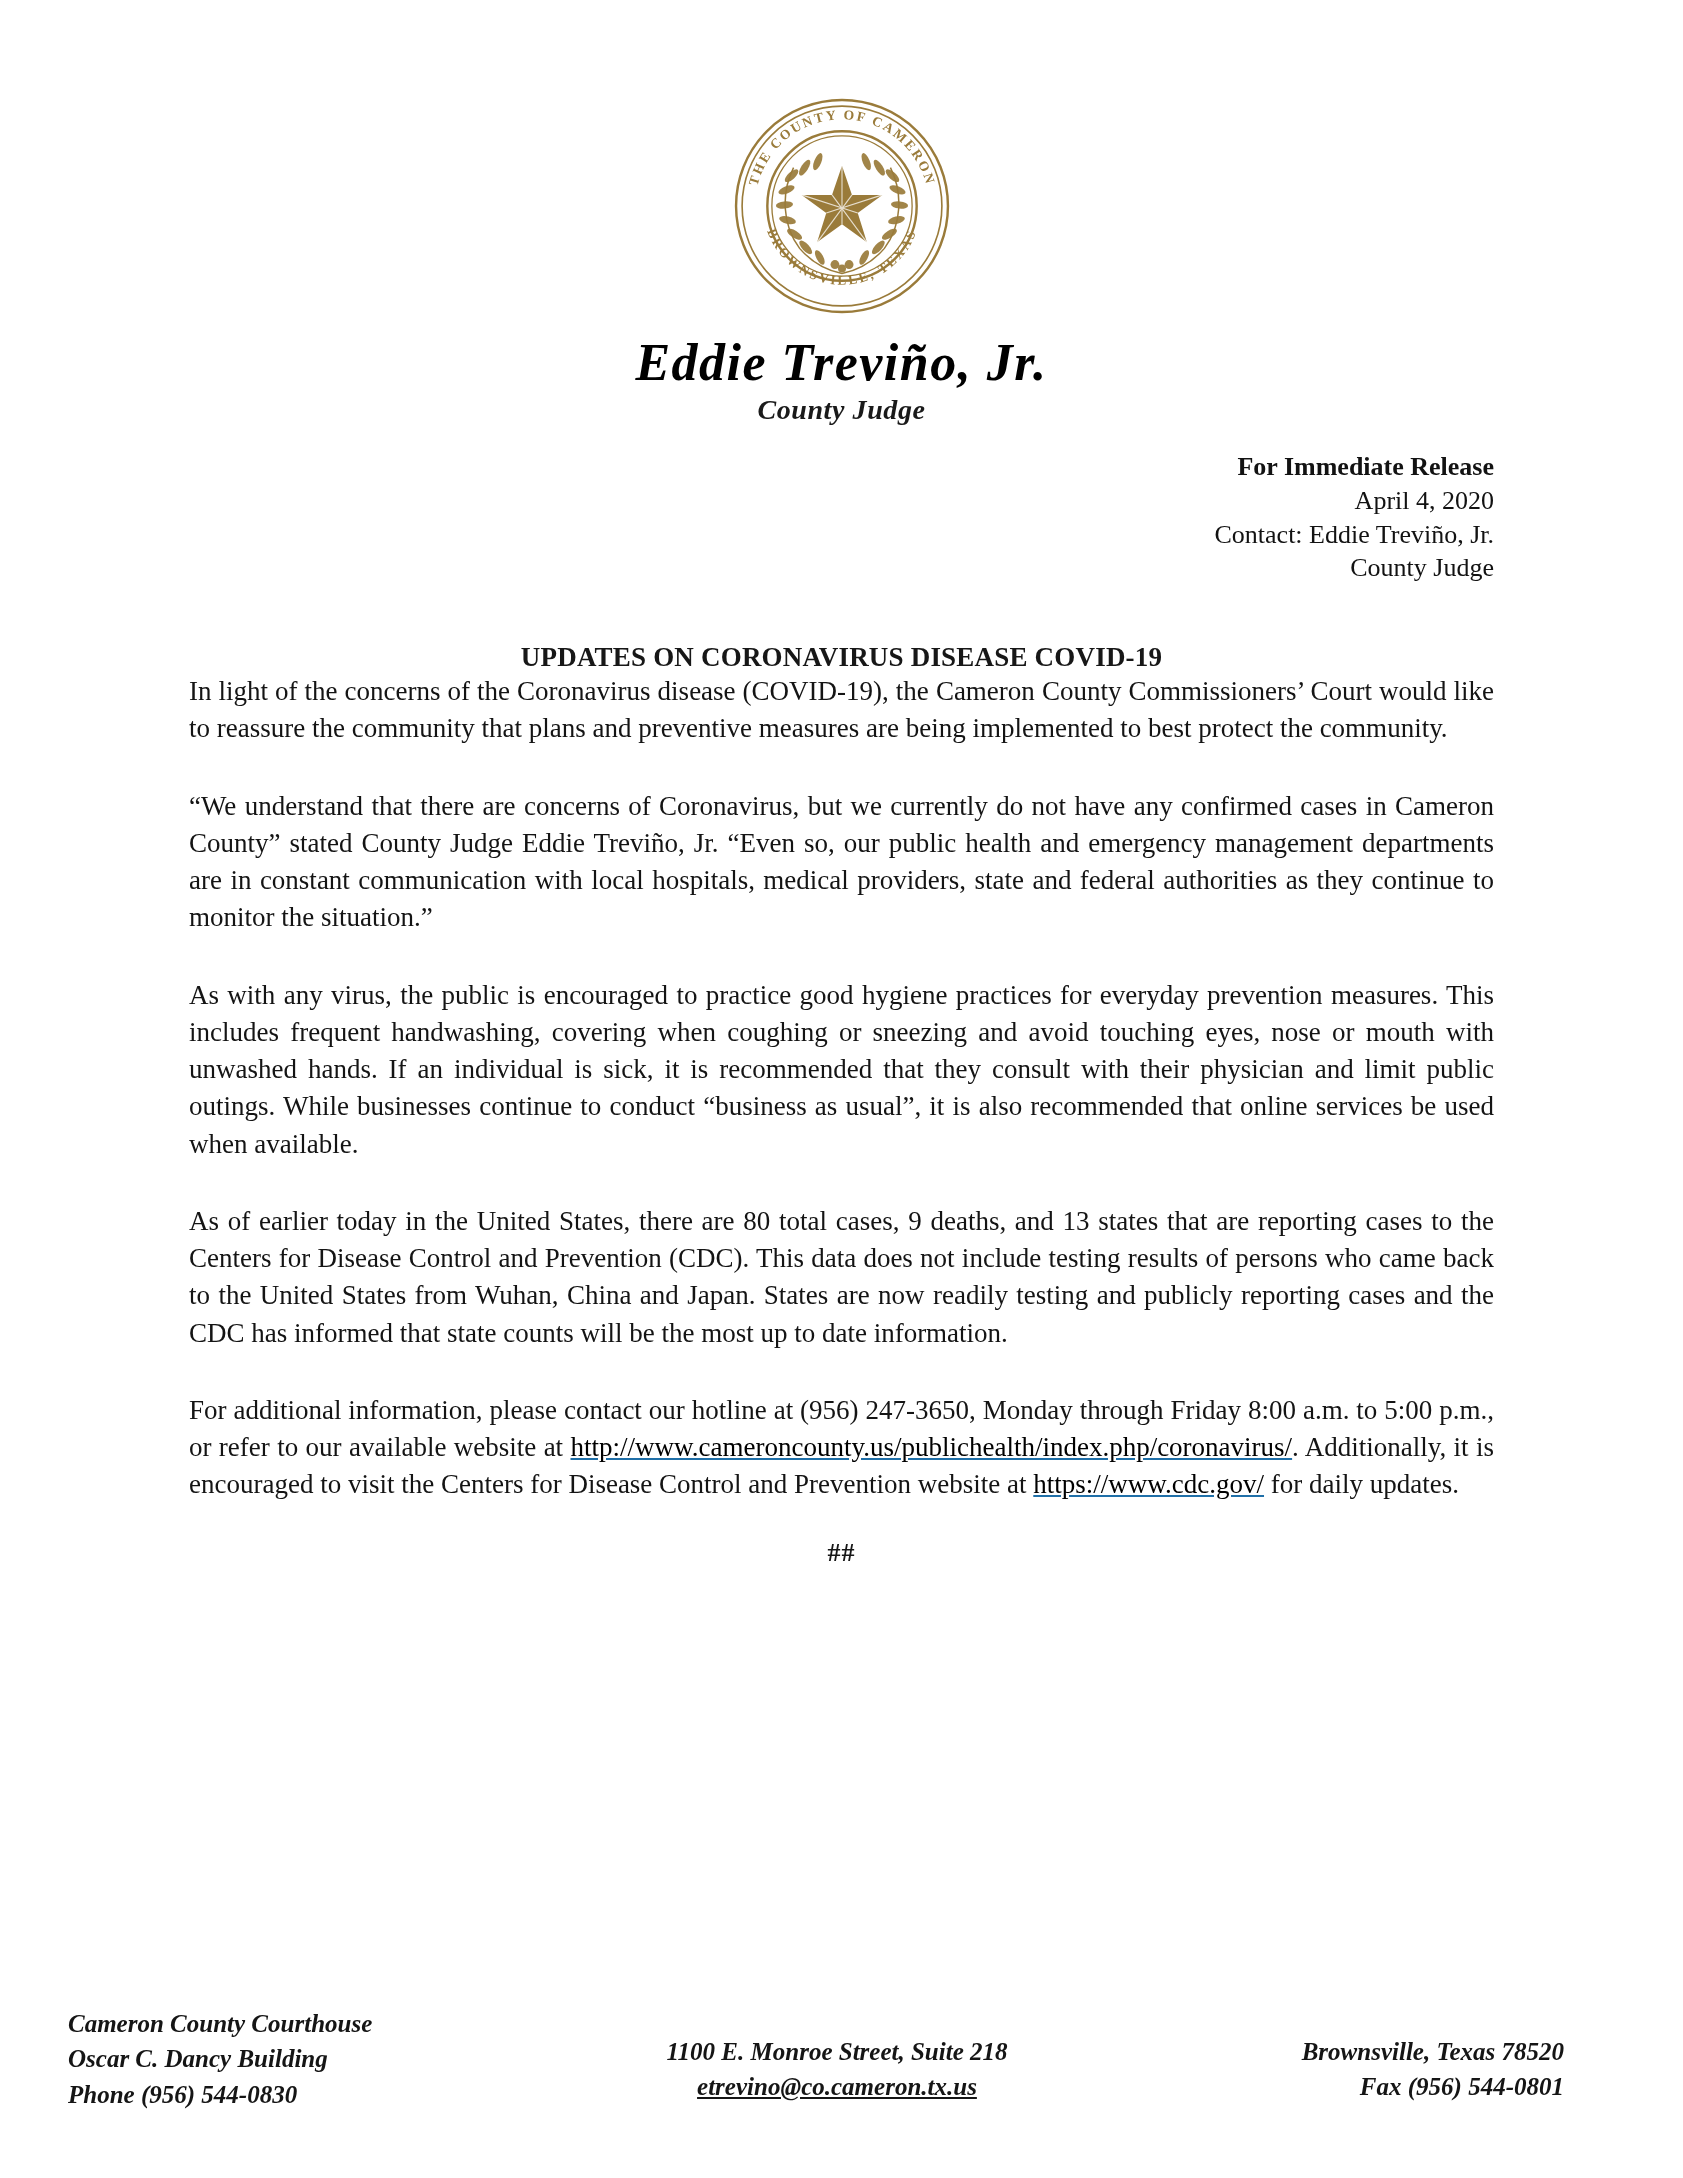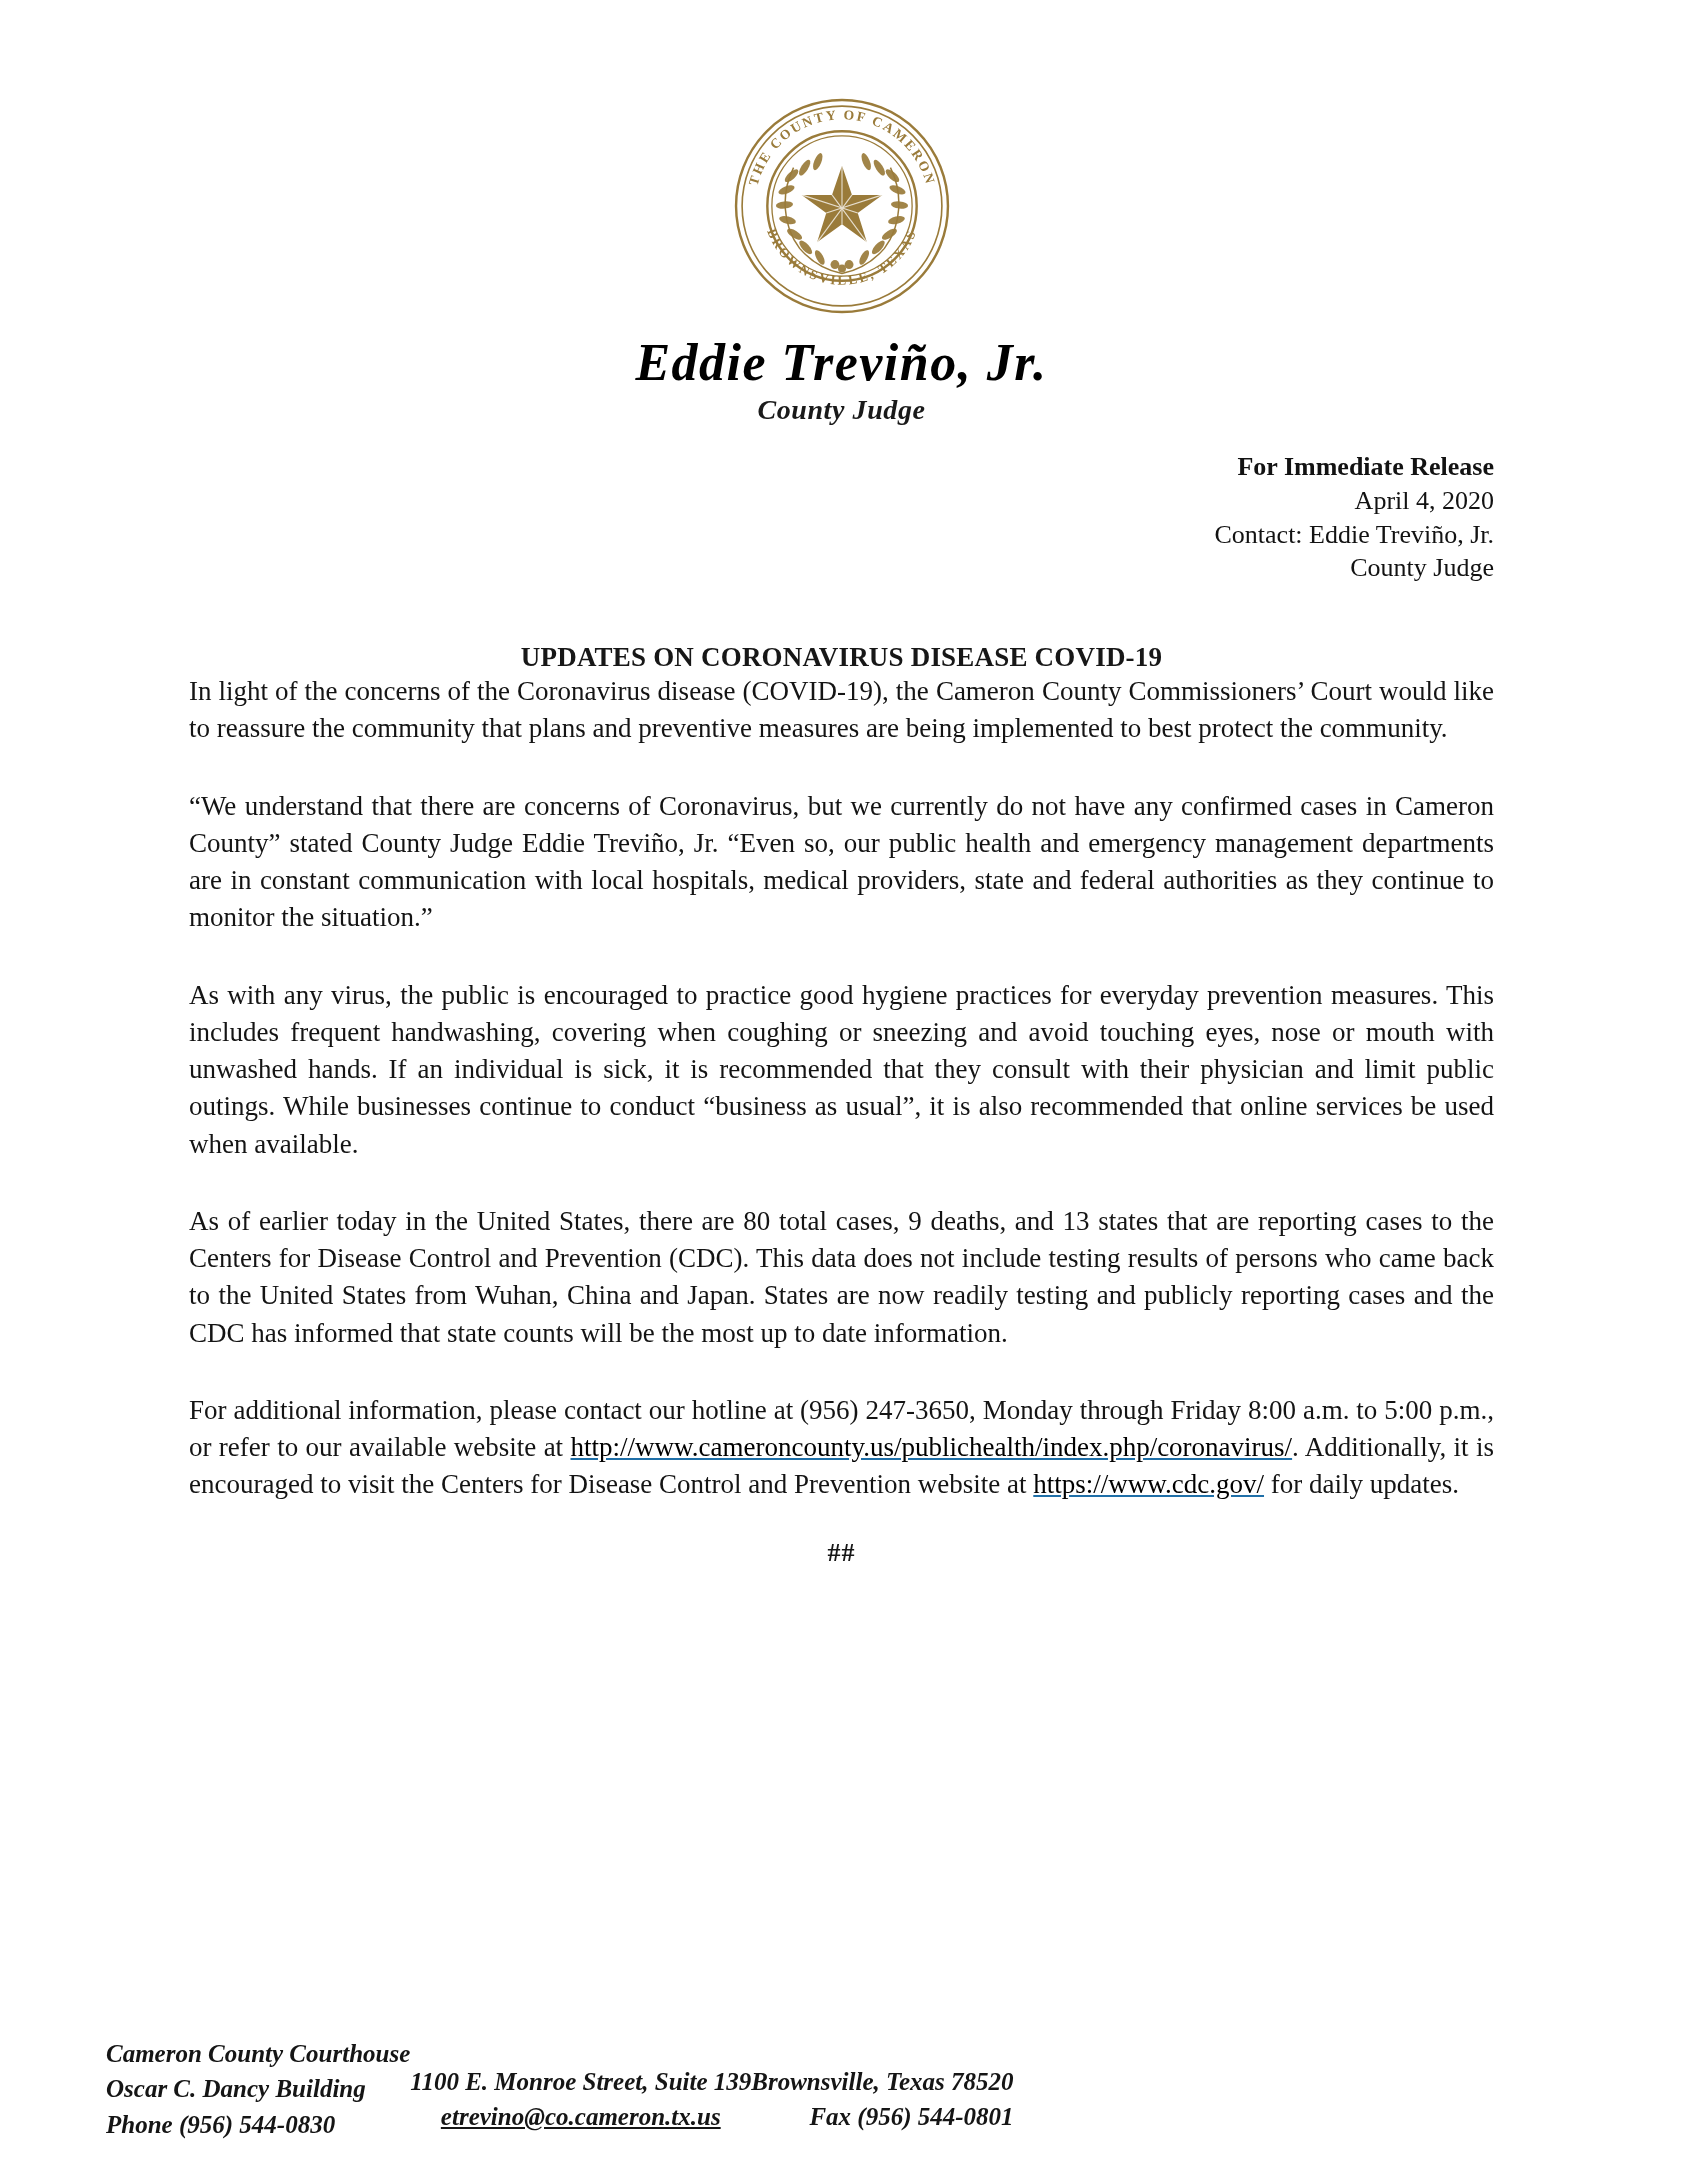--- a/index.html
+++ b/index.html
@@ -112,24 +112,25 @@
     letter-spacing: 1px;
     margin-top: 34px;
     color: #161616;
   }
 
   
   .footer {
     position: absolute;
     left: 0;
     right: 0;
-    bottom: 36px;
-    padding: 0 119px 0 106px;
+    bottom: 66px;
+    padding: 0 119px 0 68px;
     box-sizing: border-box;
     display: flex;
+    justify-content: space-between;
     align-items: flex-start;
     font-family: "Liberation Serif", "DejaVu Serif", serif;
     font-style: italic;
     font-weight: bold;
     font-size: 25px;
     line-height: 1.42;
     color: #151515;
   }
   .footer-col { white-space: nowrap; }
   .footer-col.left   { text-align: left; }
@@ -240,21 +241,21 @@
     <div class="end-mark">##</div>
   </div>
 
   <div class="footer">
     <div class="footer-col left">
       <div>Cameron County Courthouse</div>
       <div>Oscar C. Dancy Building</div>
       <div>Phone (956) 544-0830</div>
     </div>
     <div class="footer-col center">
-      <div>1100 E. Monroe Street, Suite 139</div>
+      <div>1100 E. Monroe Street, Suite 218</div>
       <div><a class="email" href="#">etrevino@co.cameron.tx.us</a></div>
     </div>
     <div class="footer-col right">
       <div>Brownsville, Texas  78520</div>
       <div>Fax (956) 544-0801</div>
     </div>
   </div>
 
 </div>
 

